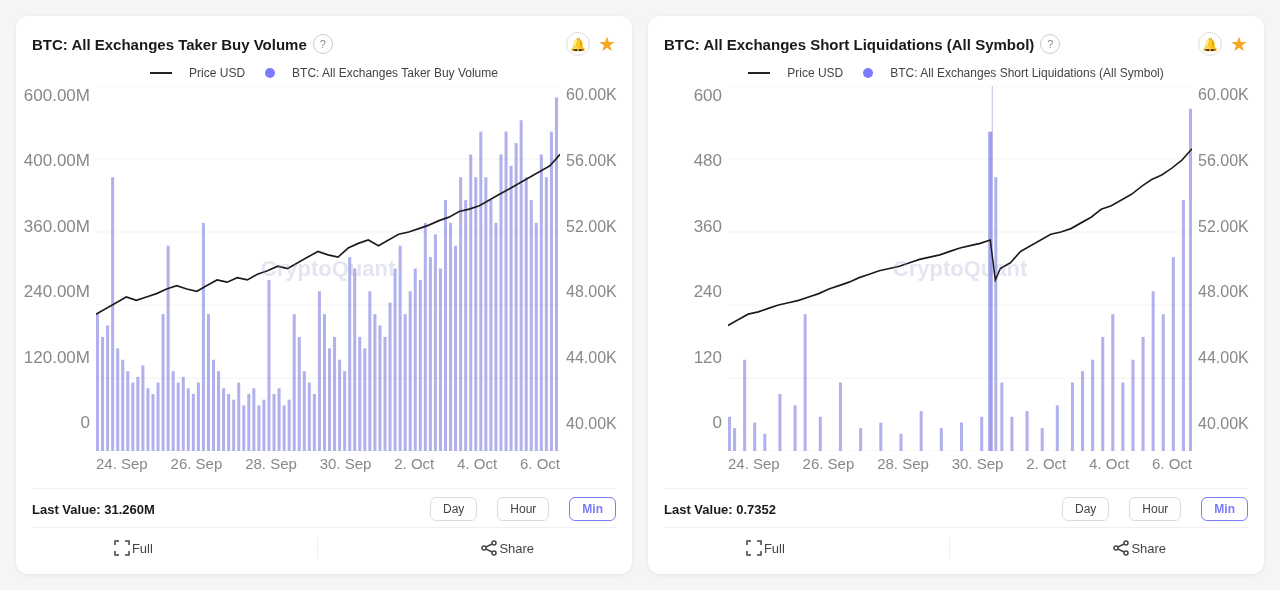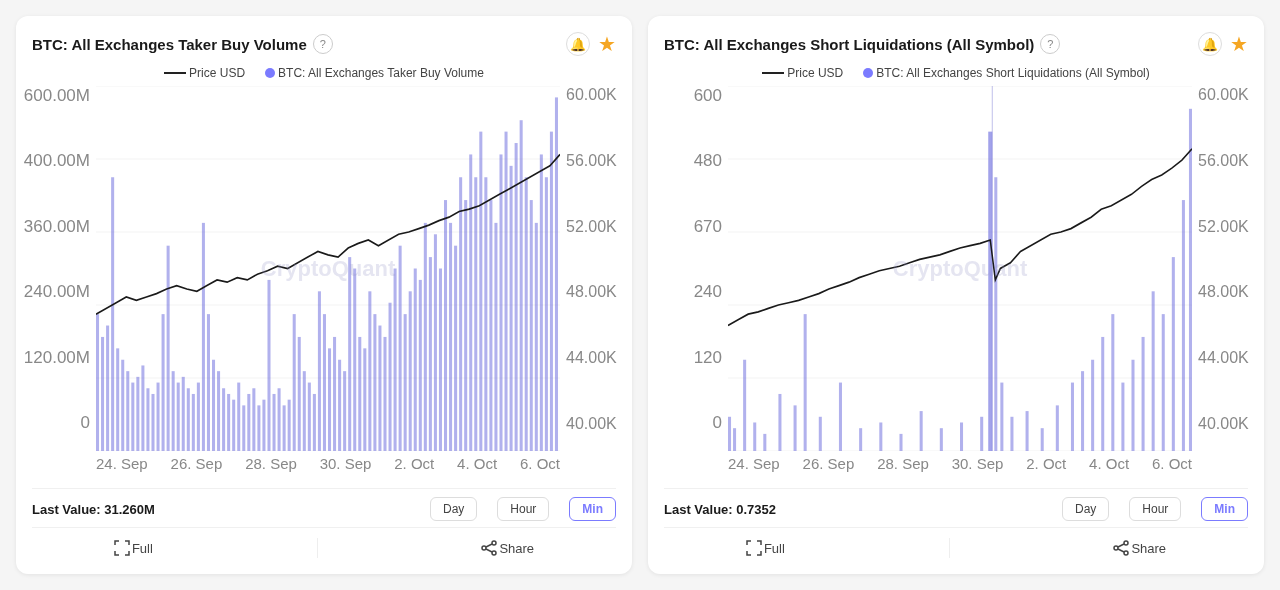--- a/index.html
+++ b/index.html
@@ -66,21 +66,21 @@
       align-items: center;
       gap: 20px;
       justify-content: center;
       margin-bottom: 6px;
       font-size: 12px;
       color: #444;
     }
     .legend-item {
       display: flex;
       align-items: center;
-      gap: 3px;
+      gap: 17px;
     }
     .legend-line {
       width: 22px;
       height: 2px;
       background: #222;
     }
     .legend-dot {
       width: 10px; height: 10px;
       border-radius: 50%;
       background: #7b7bff;
@@ -416,21 +416,21 @@
     </div>
     <div class="legend-item">
       <div class="legend-dot"></div>
       <span>BTC: All Exchanges Short Liquidations (All Symbol)</span>
     </div>
   </div>
   <div class="chart-area">
     <div class="y-axis-left">
       <span>600</span>
       <span>480</span>
-      <span>670</span>
+      <span>360</span>
       <span>240</span>
       <span>120</span>
       <span>0</span>
     </div>
     <div class="chart-inner">
       <div class="watermark">CryptoQuant</div>
       <svg class="chart-svg" viewBox="0 0 460 320" preserveAspectRatio="none">
 
         <line x1="0" y1="0" x2="460" y2="0" stroke="#e8e8e8" stroke-width="0.5"></line>
         <line x1="0" y1="64" x2="460" y2="64" stroke="#e8e8e8" stroke-width="0.5"></line>

